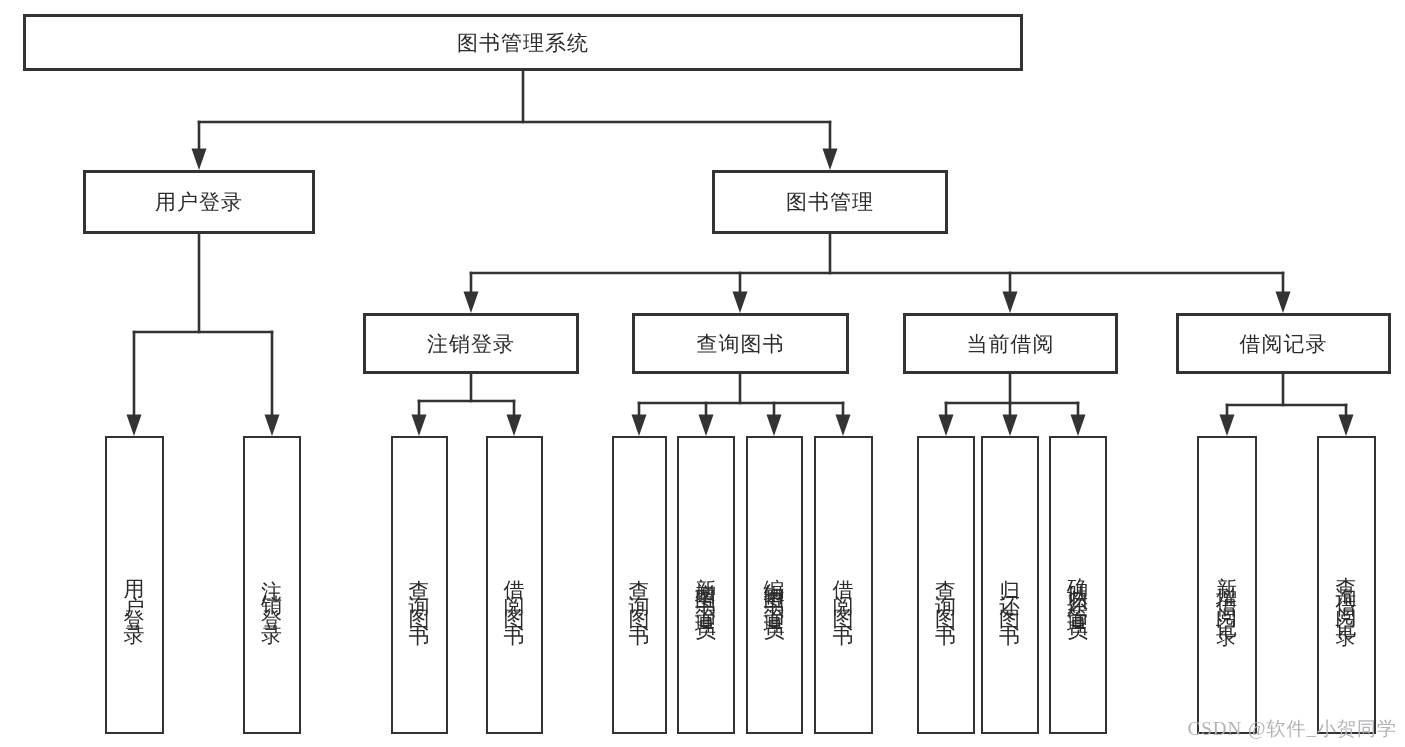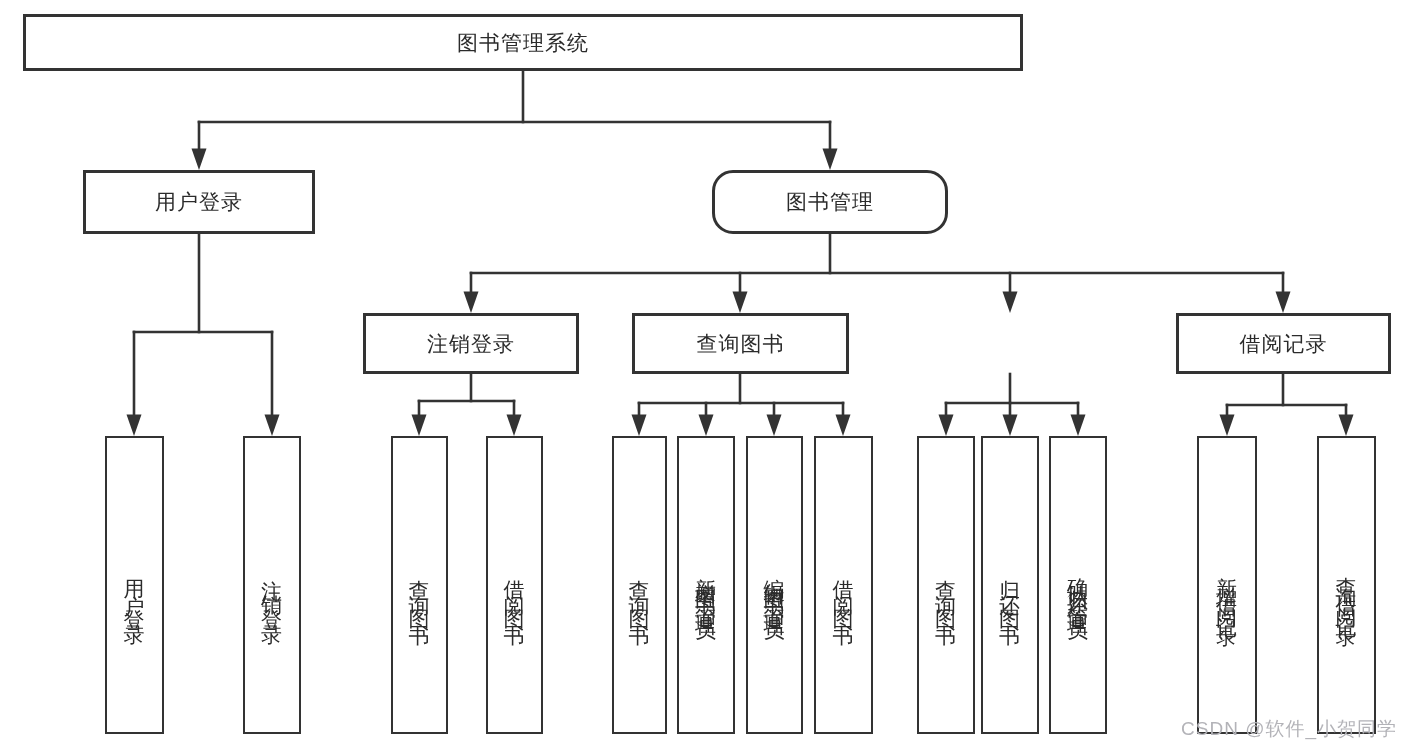--- a/index.html
+++ b/index.html
@@ -68,20 +68,21 @@
   .v-long  span { letter-spacing: 6px;  margin-bottom: -6px; }
   .watermark {
     position: absolute;
     right: 8px;
     bottom: 5px;
     font-size: 19px;
     color: var(--watermark);
     letter-spacing: 1px;
     z-index: 5;
     white-space: nowrap;
+    font-family: Liberation Serif, serif;
   }
 </style>
 </head>
 <body>
 
 <div class="stage">
 
   <svg class="wires" viewBox="0 0 1405 747" aria-hidden="true">
     <g>
       <line x1="523" y1="71" x2="523" y2="122"></line>
@@ -151,30 +152,33 @@
     </g>
   </svg>
 
   <div class="box" style="left:23px; top:14px; width:1000px; height:57px;">
     <span>图书管理系统</span>
   </div>
 
   <div class="box" style="left:83px; top:170px; width:232px; height:64px;">
     <span>用户登录</span>
   </div>
-  <div class="box" style="left:712px; top:170px; width:236px; height:64px;border-radius:21px;">
+  <div class="box" style="left:712px; top:170px; width:236px; height:64px;">
     <span>图书管理</span>
   </div>
 
   <div class="box" style="left:363px; top:313px; width:216px; height:61px;">
     <span>注销登录</span>
   </div>
   <div class="box" style="left:632px; top:313px; width:217px; height:61px;">
     <span>查询图书</span>
   </div>
+  <div class="box" style="left:903px; top:313px; width:215px; height:61px;">
+    <span>当前借阅</span>
+  </div>
   <div class="box" style="left:1176px; top:313px; width:215px; height:61px;">
     <span>借阅记录</span>
   </div>
 
   <div class="leaf v-short" style="left:105px; width:59px;">
     <span>用户登录</span>
   </div>
   <div class="leaf v-short" style="left:243px; width:58px;">
     <span>注销登录</span>
   </div>

